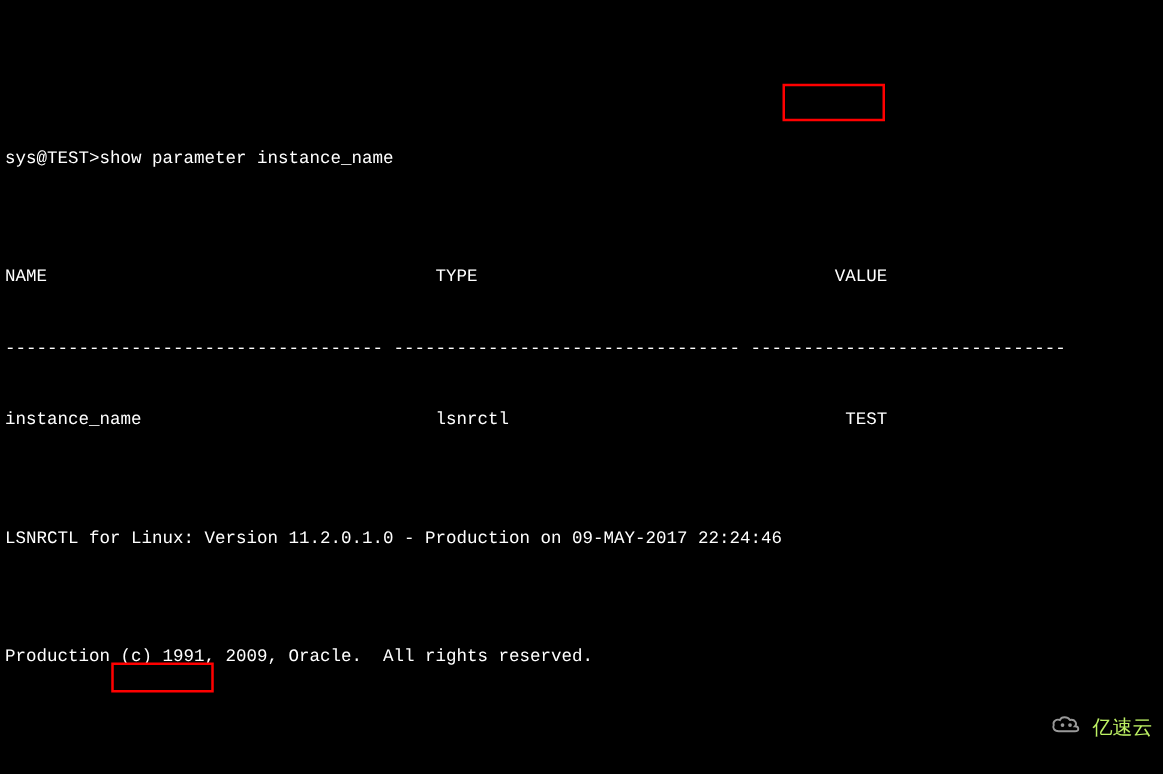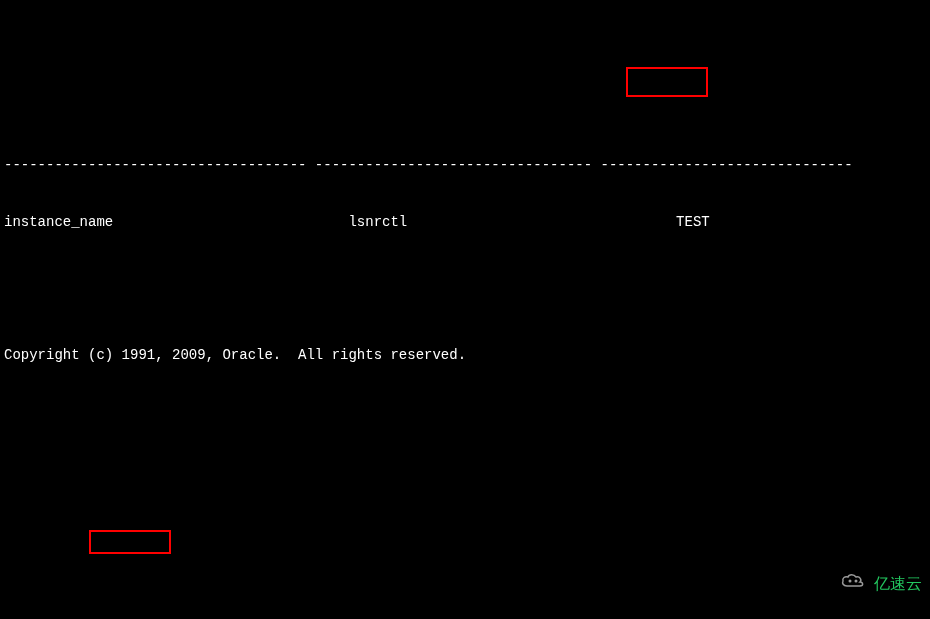--- a/index.html
+++ b/index.html
@@ -38,45 +38,48 @@
     .hl2 {
       left: 89px;
       top: 530px;
       width: 82px;
       height: 24px;
     }
     .watermark {
       position: absolute;
       right: 8px;
       bottom: 6px;
-      color: #22c55e;
+      color: #bef264;
       font-family: sans-serif;
       font-size: 16px;
       font-weight: 500;
       display: flex;
       align-items: center;
       gap: 6px;
       justify-content: center;
     }
     .wm-icon {
       display: inline-block;
     }
   </style>
 </head>
 <body>
 
 
 
 <div>
+  <div class="line">sys@TEST&gt;show parameter instance_name</div>
   <div class="line"></div>
+  <div class="line">NAME                                     TYPE                                  VALUE</div>
   <div class="line">------------------------------------ --------------------------------- ------------------------------</div>
   <div class="line">instance_name                            lsnrctl                                TEST</div>
   <div class="line"></div>
+  <div class="line">LSNRCTL for Linux: Version 11.2.0.1.0 - Production on 09-MAY-2017 22:24:46</div>
   <div class="line"></div>
-  <div class="line">Copyright (c) 1991, 2009, Oracle.  All rights reserved.</div>
+  <div class="line">Production (c) 1991, 2009, Oracle.  All rights reserved.</div>
   <div class="line"></div>
   
   
   
   
   
   
   
   
   

